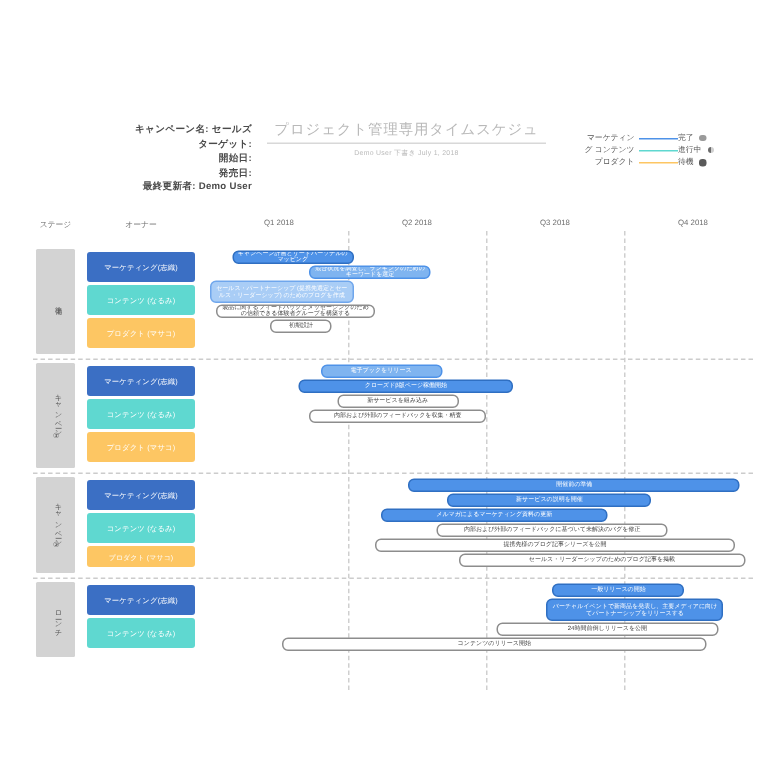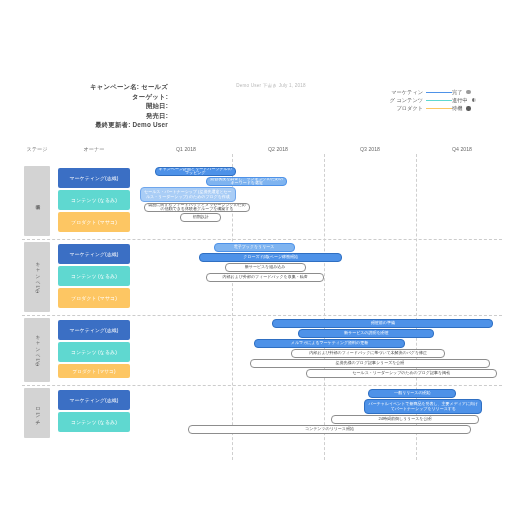--- a/index.html
+++ b/index.html
@@ -118,20 +118,21 @@
       <span>発売日:</span>
       <span class="val"></span>
     </div>
     <div class="row">
       <span>最終更新者:</span>
       <span class="val">Demo User</span>
     </div>
   </div>
 
   <div class="title-wrap">
+    <div class="title">プロジェクト管理専用タイムスケジュ</div>
     <div class="subtitle">Demo User 下書き July 1, 2018</div>
   </div>
 
   <div class="legend" id="legend-teams">
       <div class="lrow">
         <span class="lbl">マーケティン</span>
         <span class="swatch" style="border-top-color: rgb(78, 146, 232);"></span>
       </div>
       <div class="lrow">
         <span class="lbl">グ コンテンツ</span>

